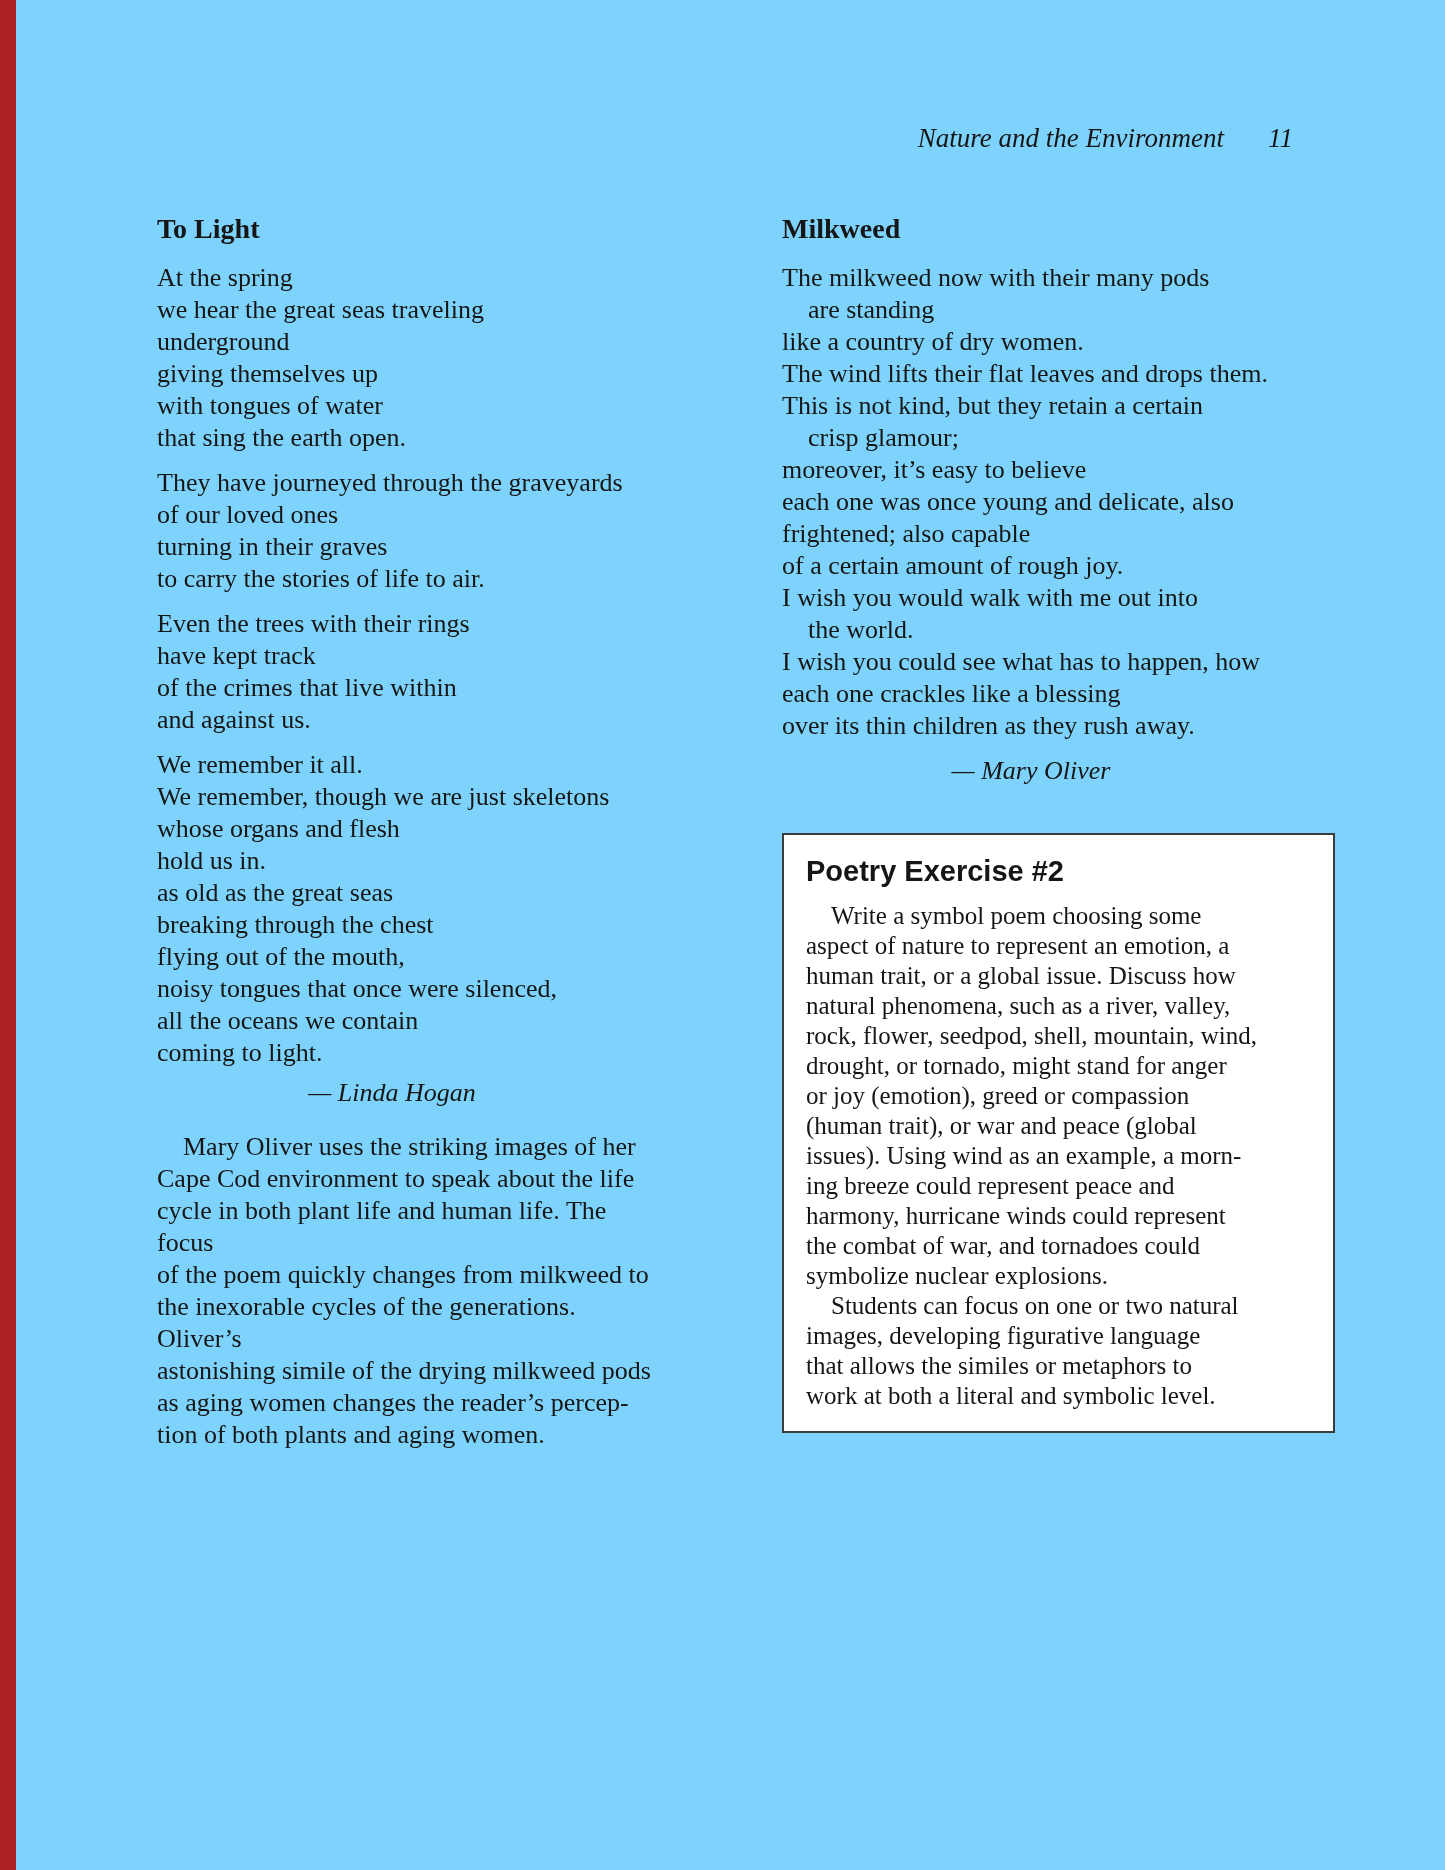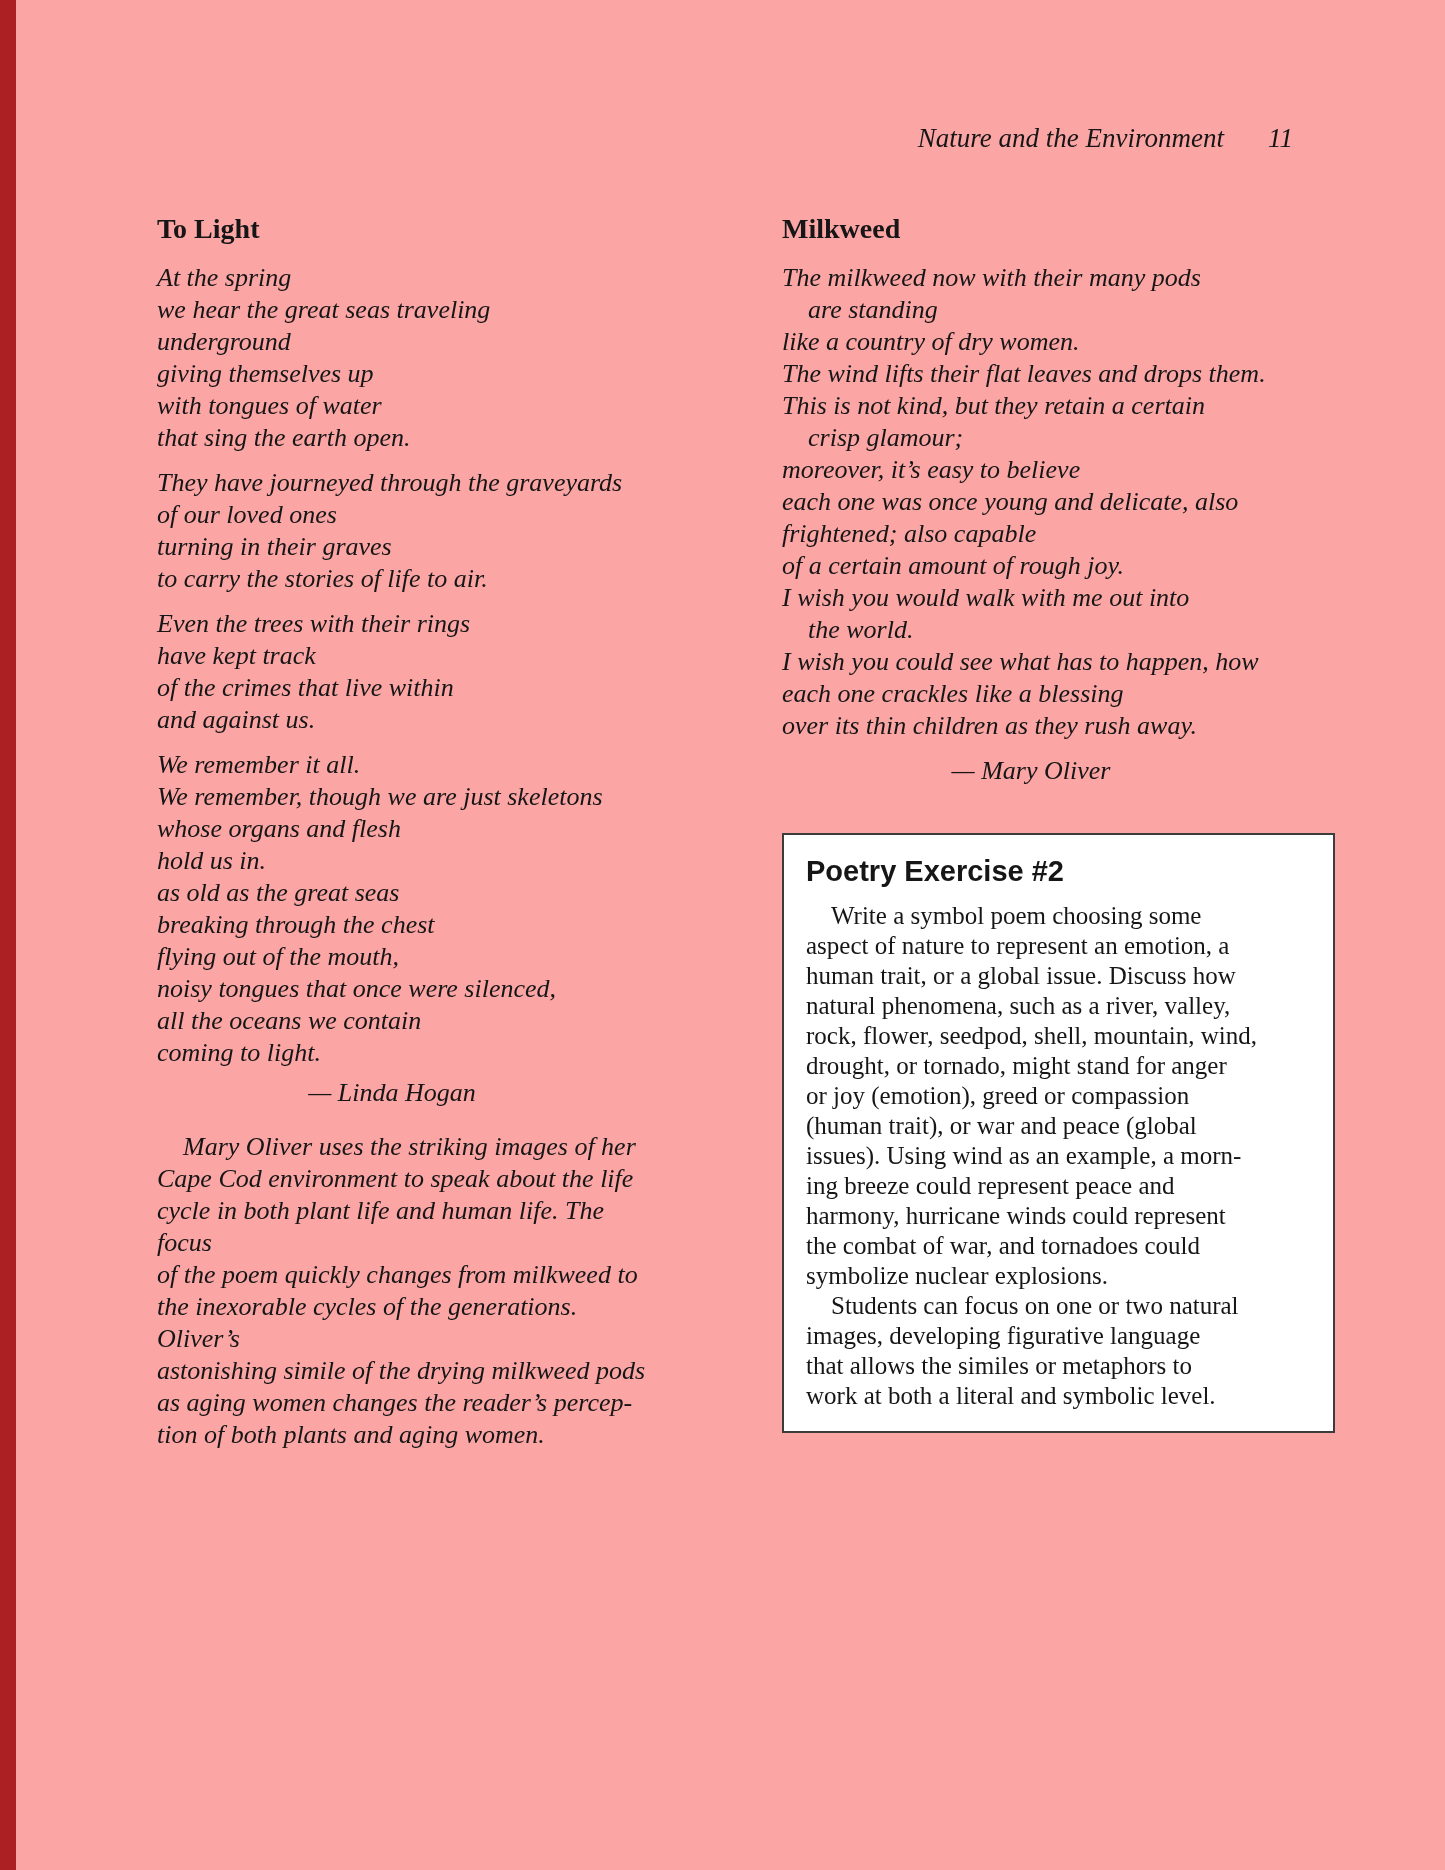--- a/index.html
+++ b/index.html
@@ -1,19 +1,19 @@
 <!DOCTYPE html>
 <html><head>
 <meta charset="utf-8">
 <style>
   html,body{margin:0;padding:0;background:#ffffff;}
   .page{
     position:relative;
     width:1445px;height:1870px;
-    background:#fca5a5;
+    background:#7dd3fc;
     font-family:"Liberation Serif", serif;
     color:#161616;
     overflow:hidden;
   }
   .edge-stripe{
     position:absolute;left:0;top:0;width:16px;height:100%;
     background:#ac2023;
   }
   .running-header{
     position:absolute;top:122px;right:152px;
@@ -22,21 +22,21 @@
   }
   .running-header .page-number{margin-left:44px;}
   .col{position:absolute;top:212px;}
   .col-left{left:157px;width:506px;}
   .col-right{left:782px;width:553px;}
   .poem-title{
     font-weight:bold;font-size:28px;line-height:34px;
     margin:0 0 16px 0;
   }
   .poem-line,.commentary-line{
-    font-size:26px;line-height:32px;white-space:pre-wrap;font-style:italic;
+    font-size:26px;line-height:32px;white-space:pre-wrap;
   }
   .stanza{margin:0 0 13px 0;}
   .stanza:last-child{margin-bottom:0;}
   .attribution{
     font-style:italic;font-size:26px;line-height:32px;text-align:center;
   }
   .attribution-left{margin:8px 36px 0 0;}
   .attribution-right{margin:12px 55px 0 0;}
   .commentary{margin-top:22px;}
   .exercise-box{

